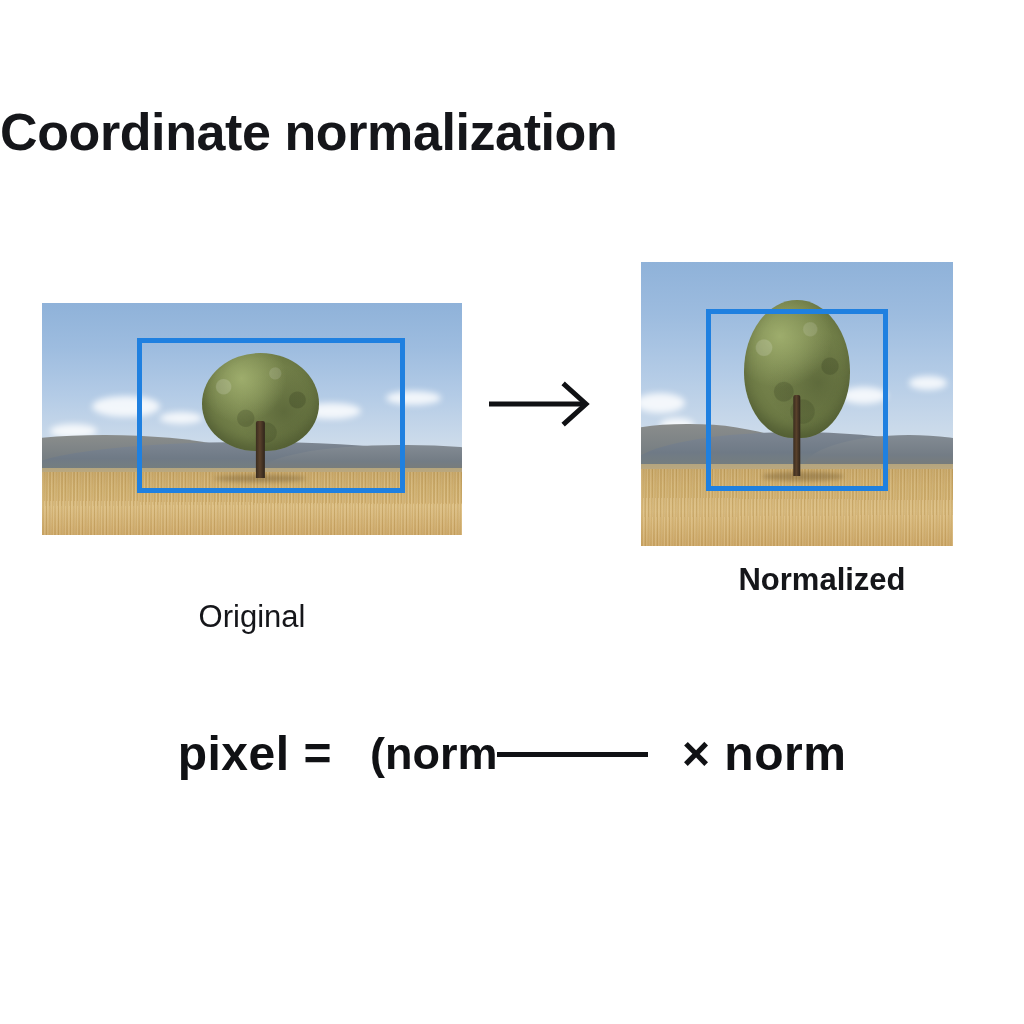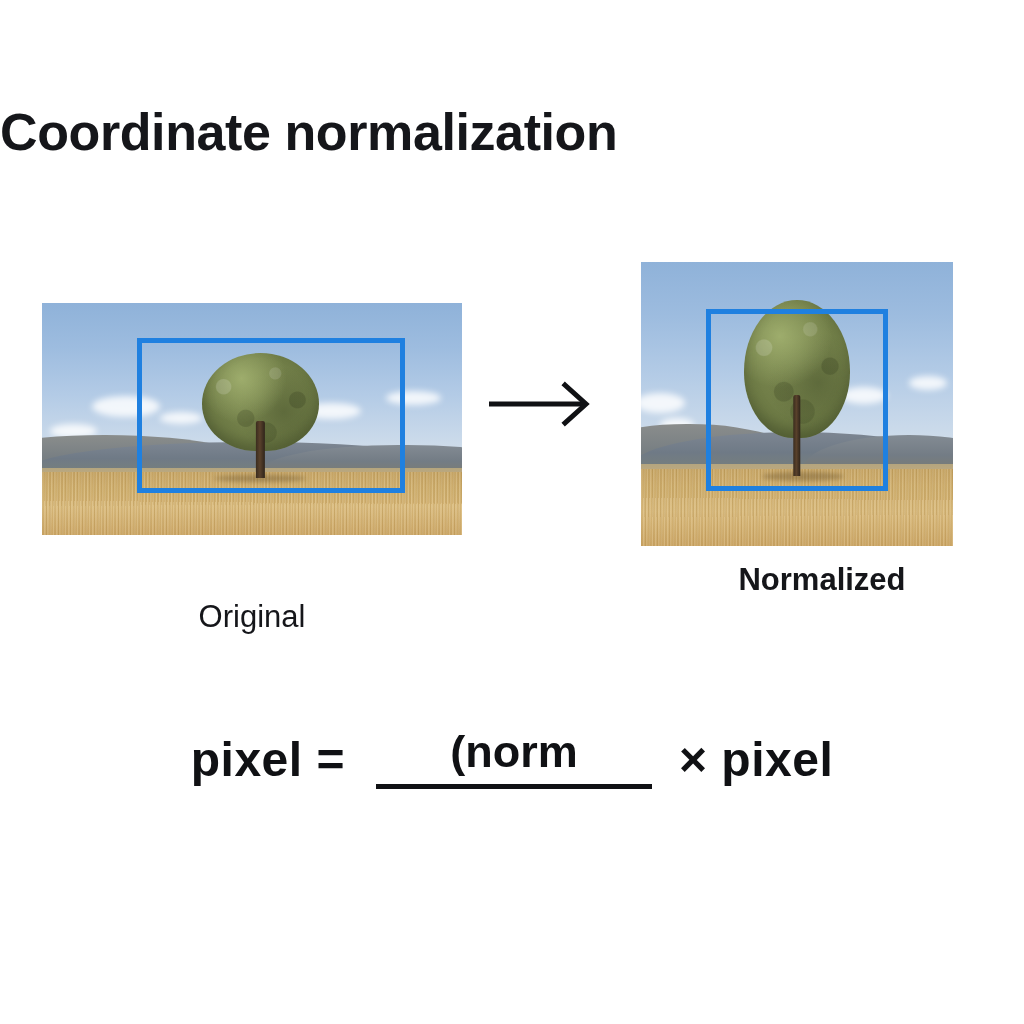--- a/index.html
+++ b/index.html
@@ -194,33 +194,33 @@
 
   
   #formula {
     position: absolute;
     left: 0;
     top: 726px;
     width: 1024px;
     display: flex;
     align-items: center;
     justify-content: center;
-    gap: 0;
+    gap: 8px;
     font-weight: bold;
     color: #101114;
     text-align: right;
   }
   #formula .lhs {
     font-size: 48px;
     letter-spacing: 0.5px;
     margin-right: 30px;
   }
   #formula .fraction {
     display: flex;
-    flex-direction: column;
+    flex-direction: row;
     align-items: center;
     width: 278px;
   }
   #formula .numer,
   #formula .denom {
     font-size: 45px;
     line-height: 52px;
   }
   #formula .fbar {
     width: 276px;
@@ -292,14 +292,14 @@
 <div class="caption" style="left:666px; top:558px; width:312px;font-weight:bold;">
   <div>Normalized</div>
 </div>
 
 <div id="formula">
   <span class="lhs">pixel  =</span>
   <span class="fraction">
     <span class="numer">(norm</span>
     <span class="fbar"></span>
   </span>
-  <span class="rhs">× pixel</span>
+  <span class="rhs">× norm</span>
 </div>
 
 </body></html>

